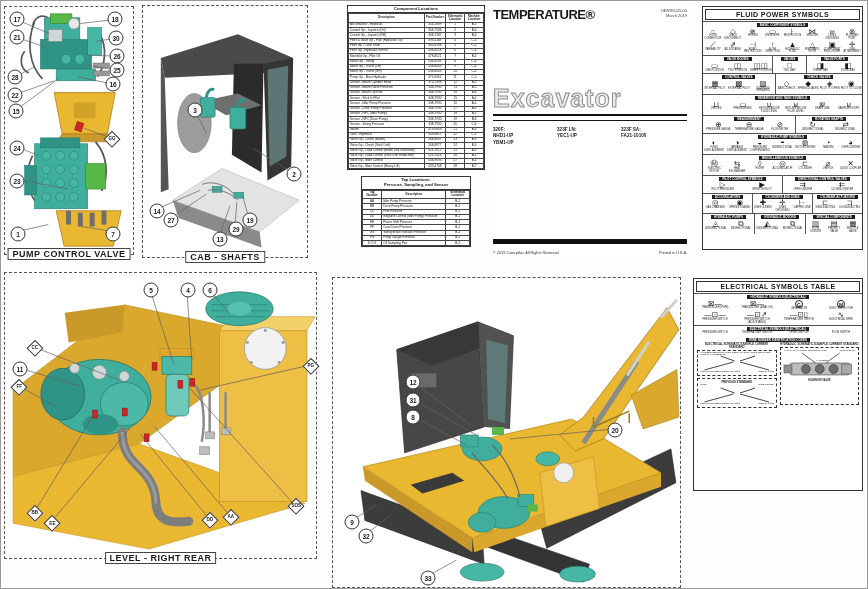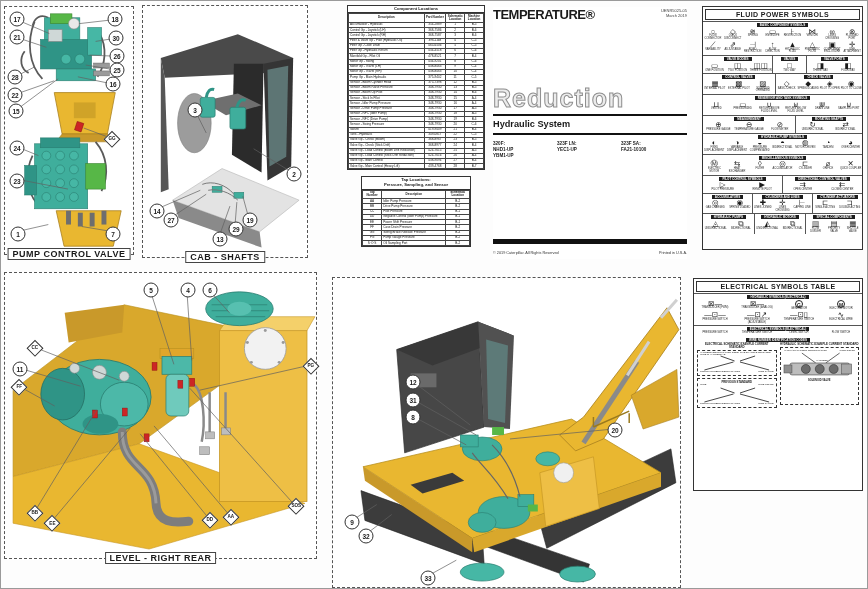--- a/index.html
+++ b/index.html
@@ -511,24 +511,23 @@
   </div>
 
   <div id="titleblock">
     <div class="tb-top">
       <div class="logo">TEMPERATURE®</div>
       <div class="docmeta">
         <div>UENR5025-05</div>
         <div>March 2019</div>
       </div>
     </div>
-    <div class="schem-word">Reduction</div>
+    <div class="schem-word">Excavator</div>
     <div class="title-rule"></div>
     <div class="doc-title">
-      <div>Hydraulic System</div>
     </div>
     <div class="title-rule"></div>
     <div class="models">
       <div class="mcol">
         <div>320F:</div>
         <div>NHD1-UP</div>
         <div>YBM1-UP</div>
       </div>
       <div class="mcol">
         <div>323F LN:</div>

